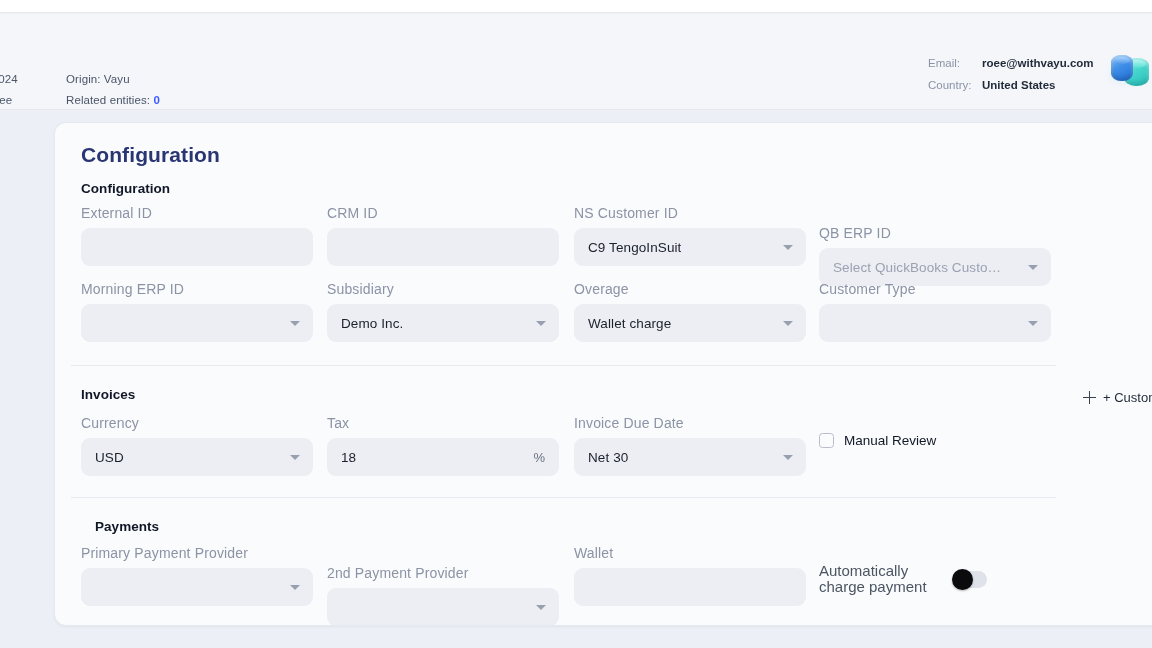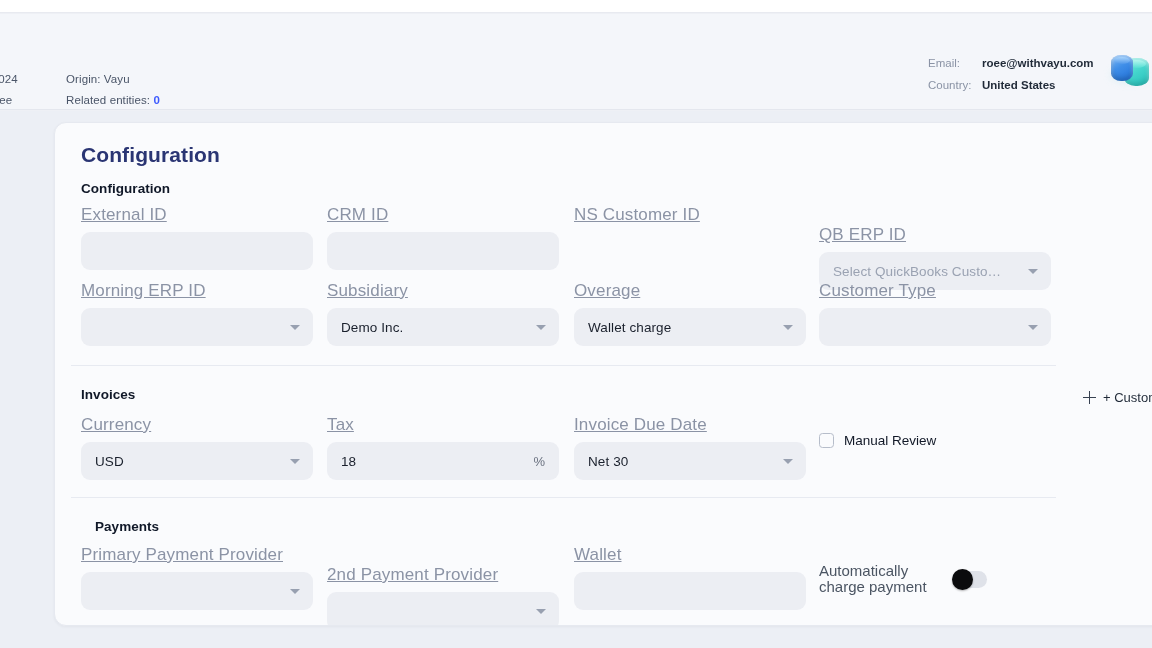--- a/index.html
+++ b/index.html
@@ -168,26 +168,25 @@
     width: 985px;
     height: 1px;
     background: #e7eaf1;
   }
 
   
   .field {
     position: absolute;
   }
   .field-label {
-    font-size: 17px;
+    font-size: 14px;
     color: #8b93a5;
     letter-spacing: .15px;
     margin-bottom: 7px;
     white-space: nowrap;
-    text-decoration: underline;
   }
   .control {
     position: relative;
     height: 38px;
     background: #eceef3;
     border-radius: 9px;
     display: flex;
     align-items: center;
     padding: 0 14px;
   }
@@ -347,20 +346,24 @@
 
   <div class="field" style="left:272px; top:82px; width:232px;">
     <div class="field-label">CRM ID</div>
     <div class="control">
       <span class="ctrl-text"></span>
     </div>
   </div>
 
   <div class="field" style="left:519px; top:82px; width:232px;">
     <div class="field-label">NS Customer ID</div>
+    <div class="control">
+      <span class="ctrl-text">C9 TengoInSuit</span>
+      <span class="caret"></span>
+    </div>
   </div>
 
   <div class="field" style="left:764px; top:82px; width:232px;margin-top:20px;">
     <div class="field-label">QB ERP ID</div>
     <div class="control">
       <span class="ctrl-text placeholder">Select QuickBooks Custo…</span>
       <span class="caret"></span>
     </div>
   </div>
 

